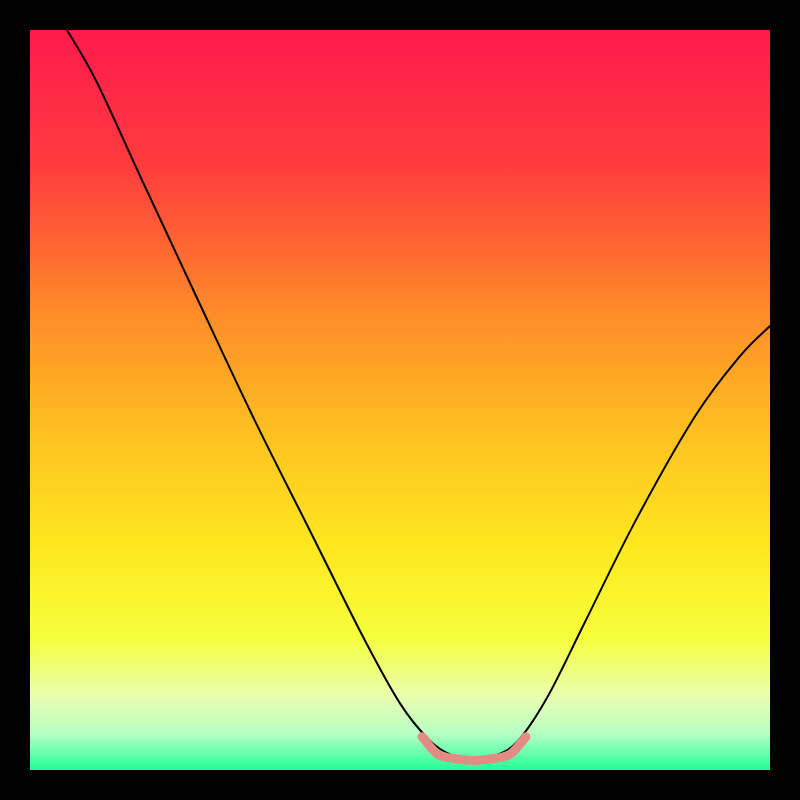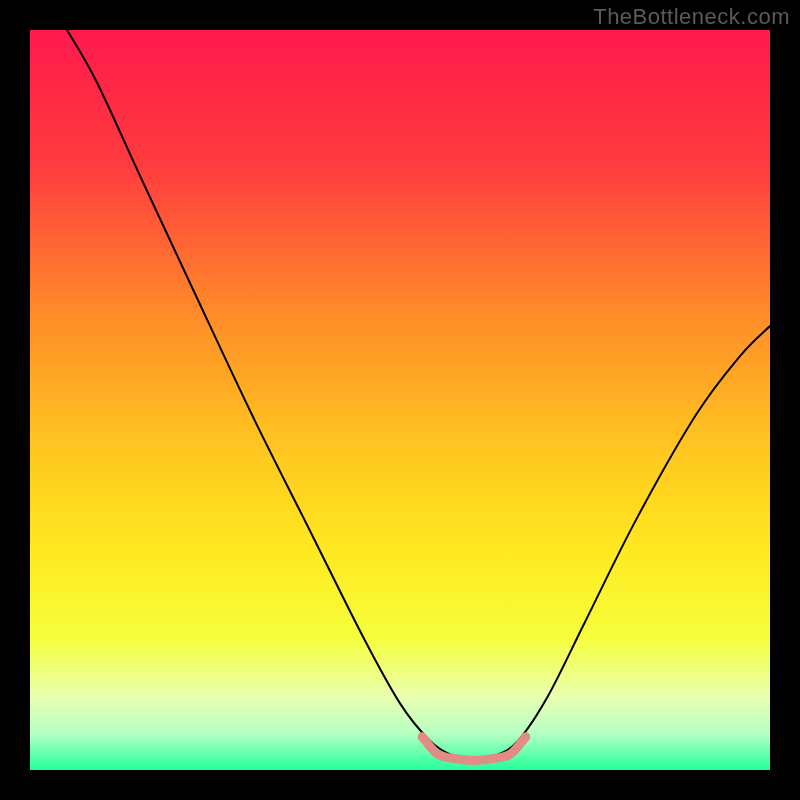--- a/index.html
+++ b/index.html
@@ -30,21 +30,20 @@
   svg {
     position: absolute;
     top: 0;
     left: 0;
   }
 </style>
 </head>
 <body>
 
 <div class="frame">
-  <div class="watermark">TheBottleneck.com</div>
   <svg id="chart-svg" width="800" height="800" viewBox="0 0 800 800">
       <defs>
         <linearGradient id="bg-grad" x1="0" y1="0" x2="0" y2="1">
           <stop offset="0%" stop-color="#ff1a4d"></stop>
           <stop offset="18%" stop-color="#ff3b3e"></stop>
           <stop offset="38%" stop-color="#ff8a29"></stop>
           <stop offset="55%" stop-color="#ffc221"></stop>
           <stop offset="70%" stop-color="#ffe81f"></stop>
           <stop offset="82%" stop-color="#f5ff3b"></stop>
           <stop offset="90%" stop-color="#eaffb0"></stop>

